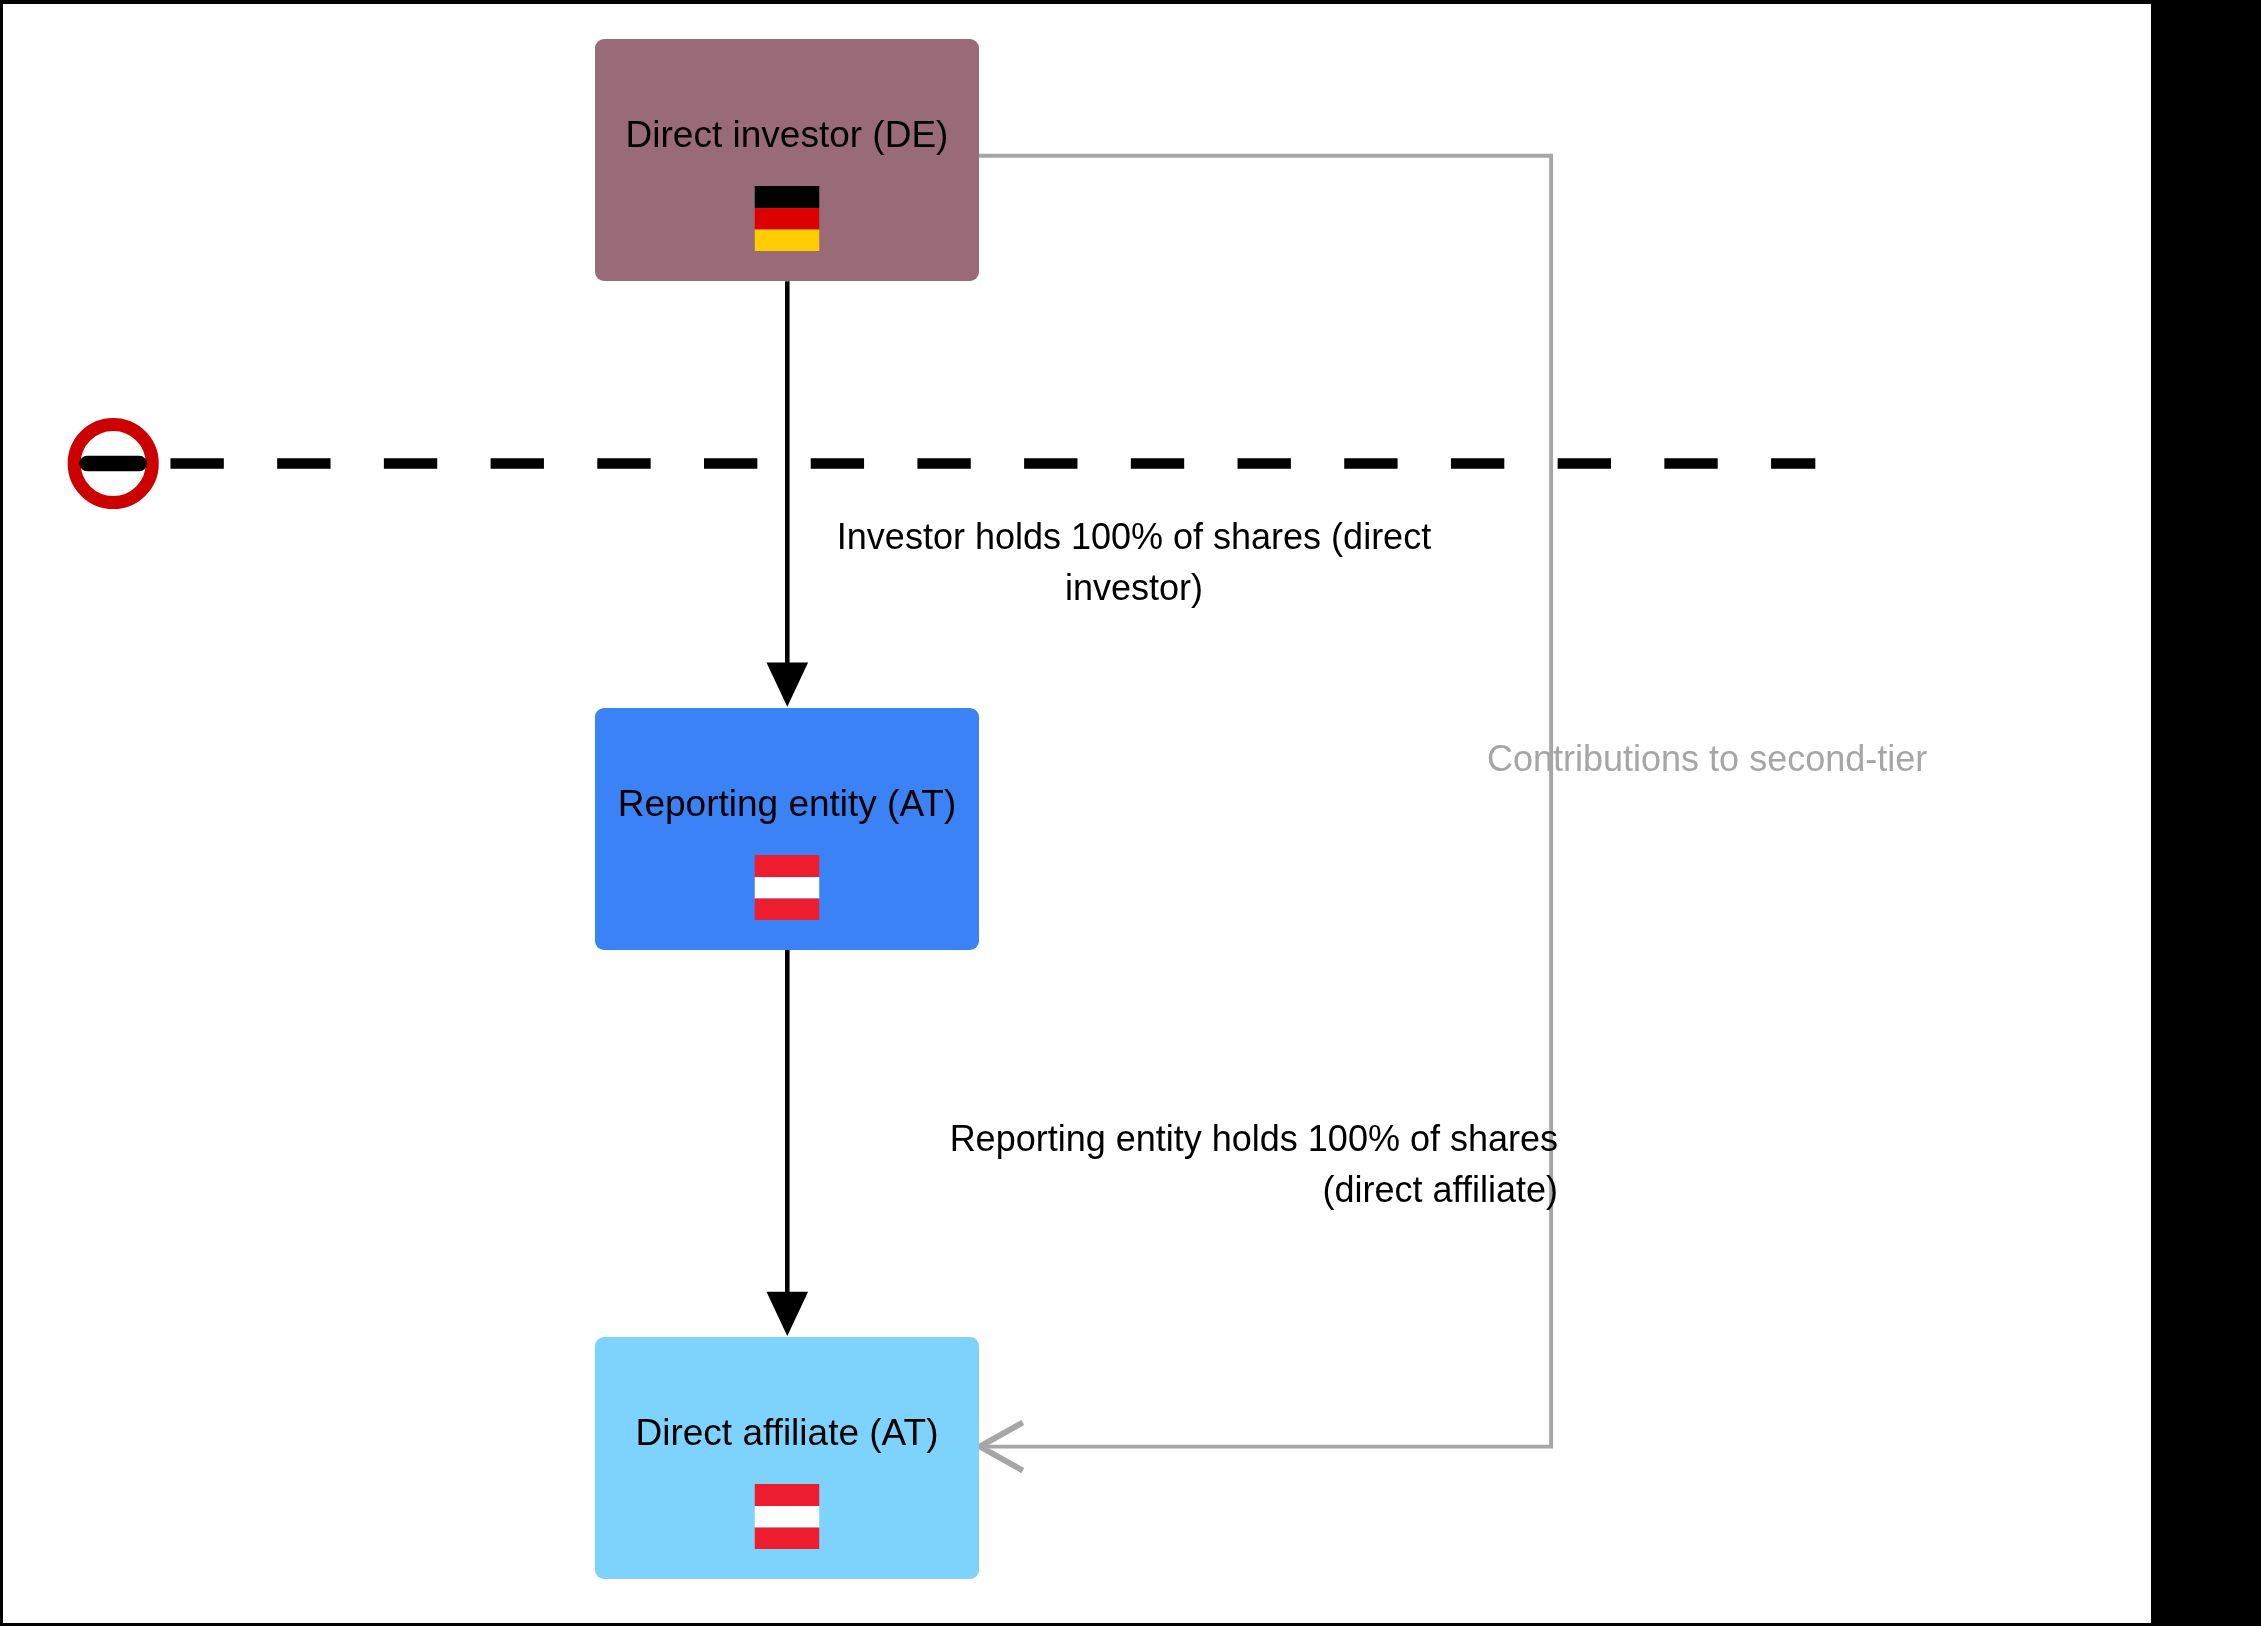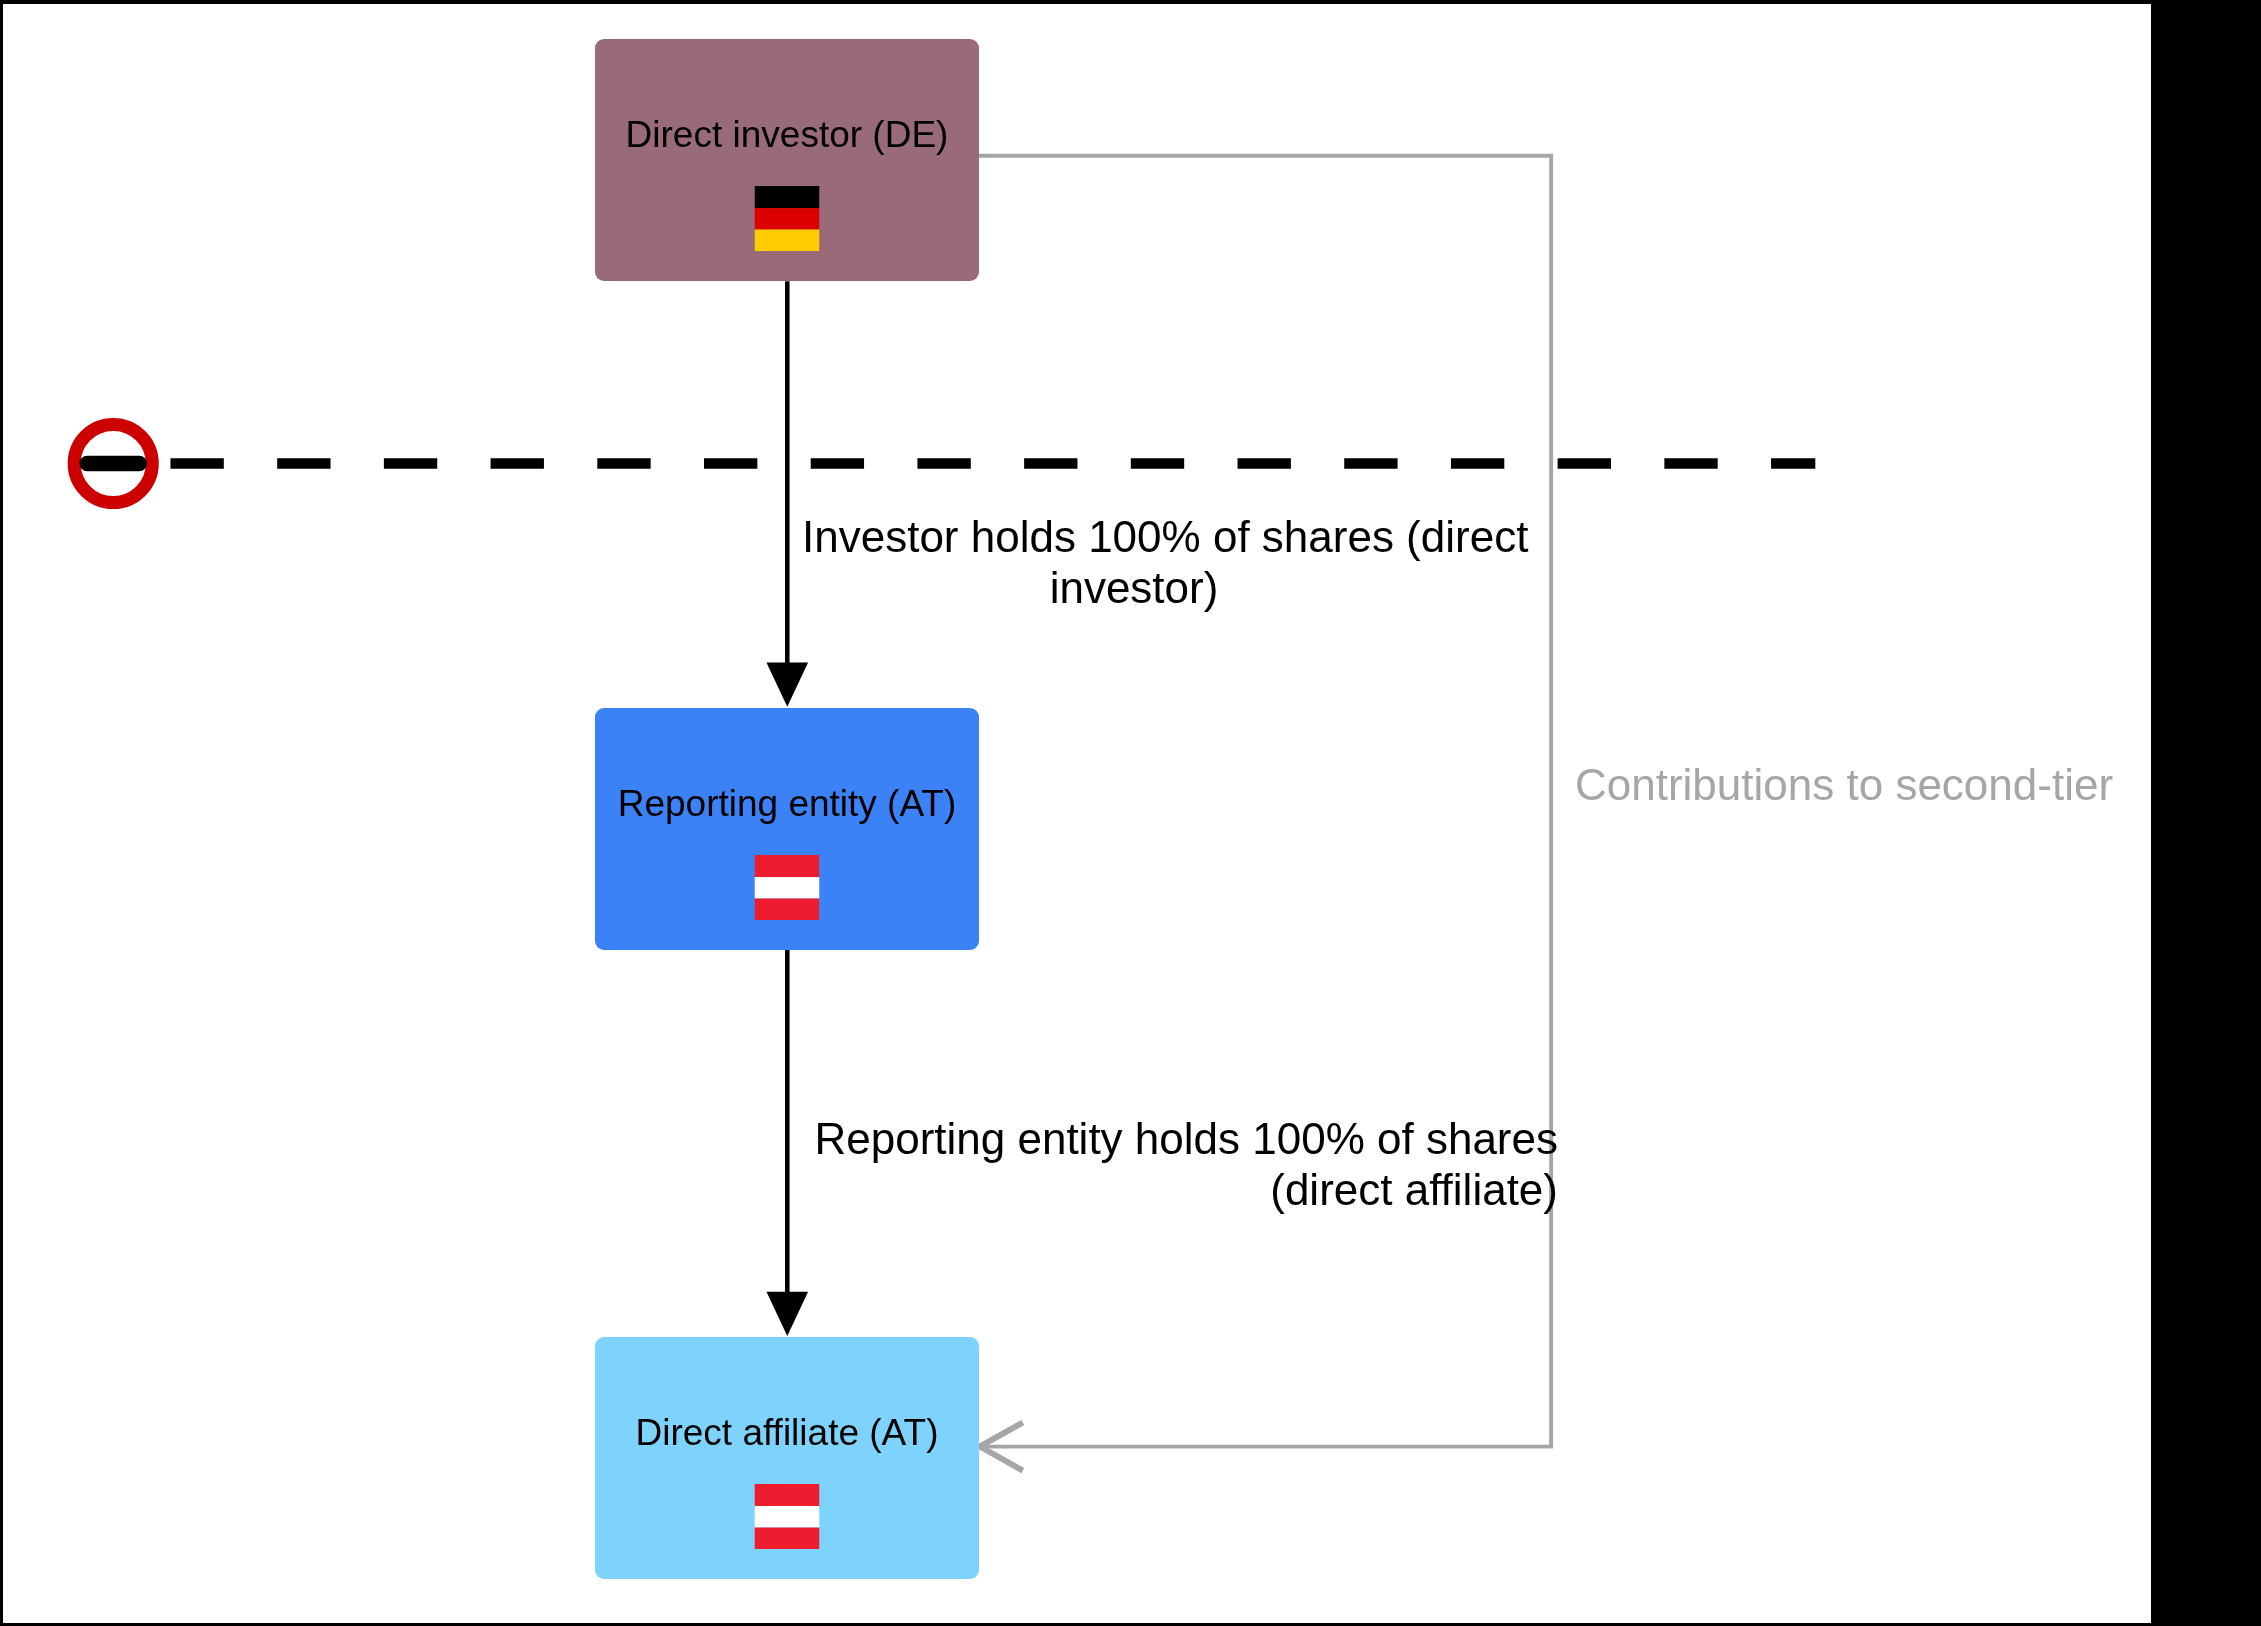--- a/index.html
+++ b/index.html
@@ -27,25 +27,25 @@
   .node-reporting{top:708px;background:#3b82f6;}
   .node-affiliate{top:1337px;background:#7dd3fc;}
   .node-label{
     position:absolute;top:73px;left:0;width:100%;
     text-align:center;font-size:37px;line-height:46px;color:#000;
     white-space:nowrap;
   }
   .flag{position:absolute;top:147px;left:50%;transform:translateX(-50%);}
 
   
-  .edge-label{position:absolute;font-size:44px;line-height:51px;color:#000;}
+  .edge-label{position:absolute;font-size:36px;line-height:51px;color:#000;}
   .edge-label .ln{display:block;white-space:nowrap;}
   .el-investor{left:802px;top:511px;width:664px;text-align:center;}
   .el-reporting{left:777px;top:1113px;width:781px;text-align:right;}
-  .el-contrib{left:1575px;top:733px;width:586px;text-align:left;color:#A6A6A6;margin-top:26px;}
+  .el-contrib{left:1487px;top:733px;width:586px;text-align:left;color:#A6A6A6;}
 </style>
 </head>
 <body>
 
 <div class="canvas">
 
   <svg class="layer" viewBox="0 0 3475 2500" xmlns="http://www.w3.org/2000/svg">
 
     <line x1="262" y1="712" x2="2790" y2="712" stroke-width="16" stroke-dasharray="82 82" stroke="#000000"></line>
 

